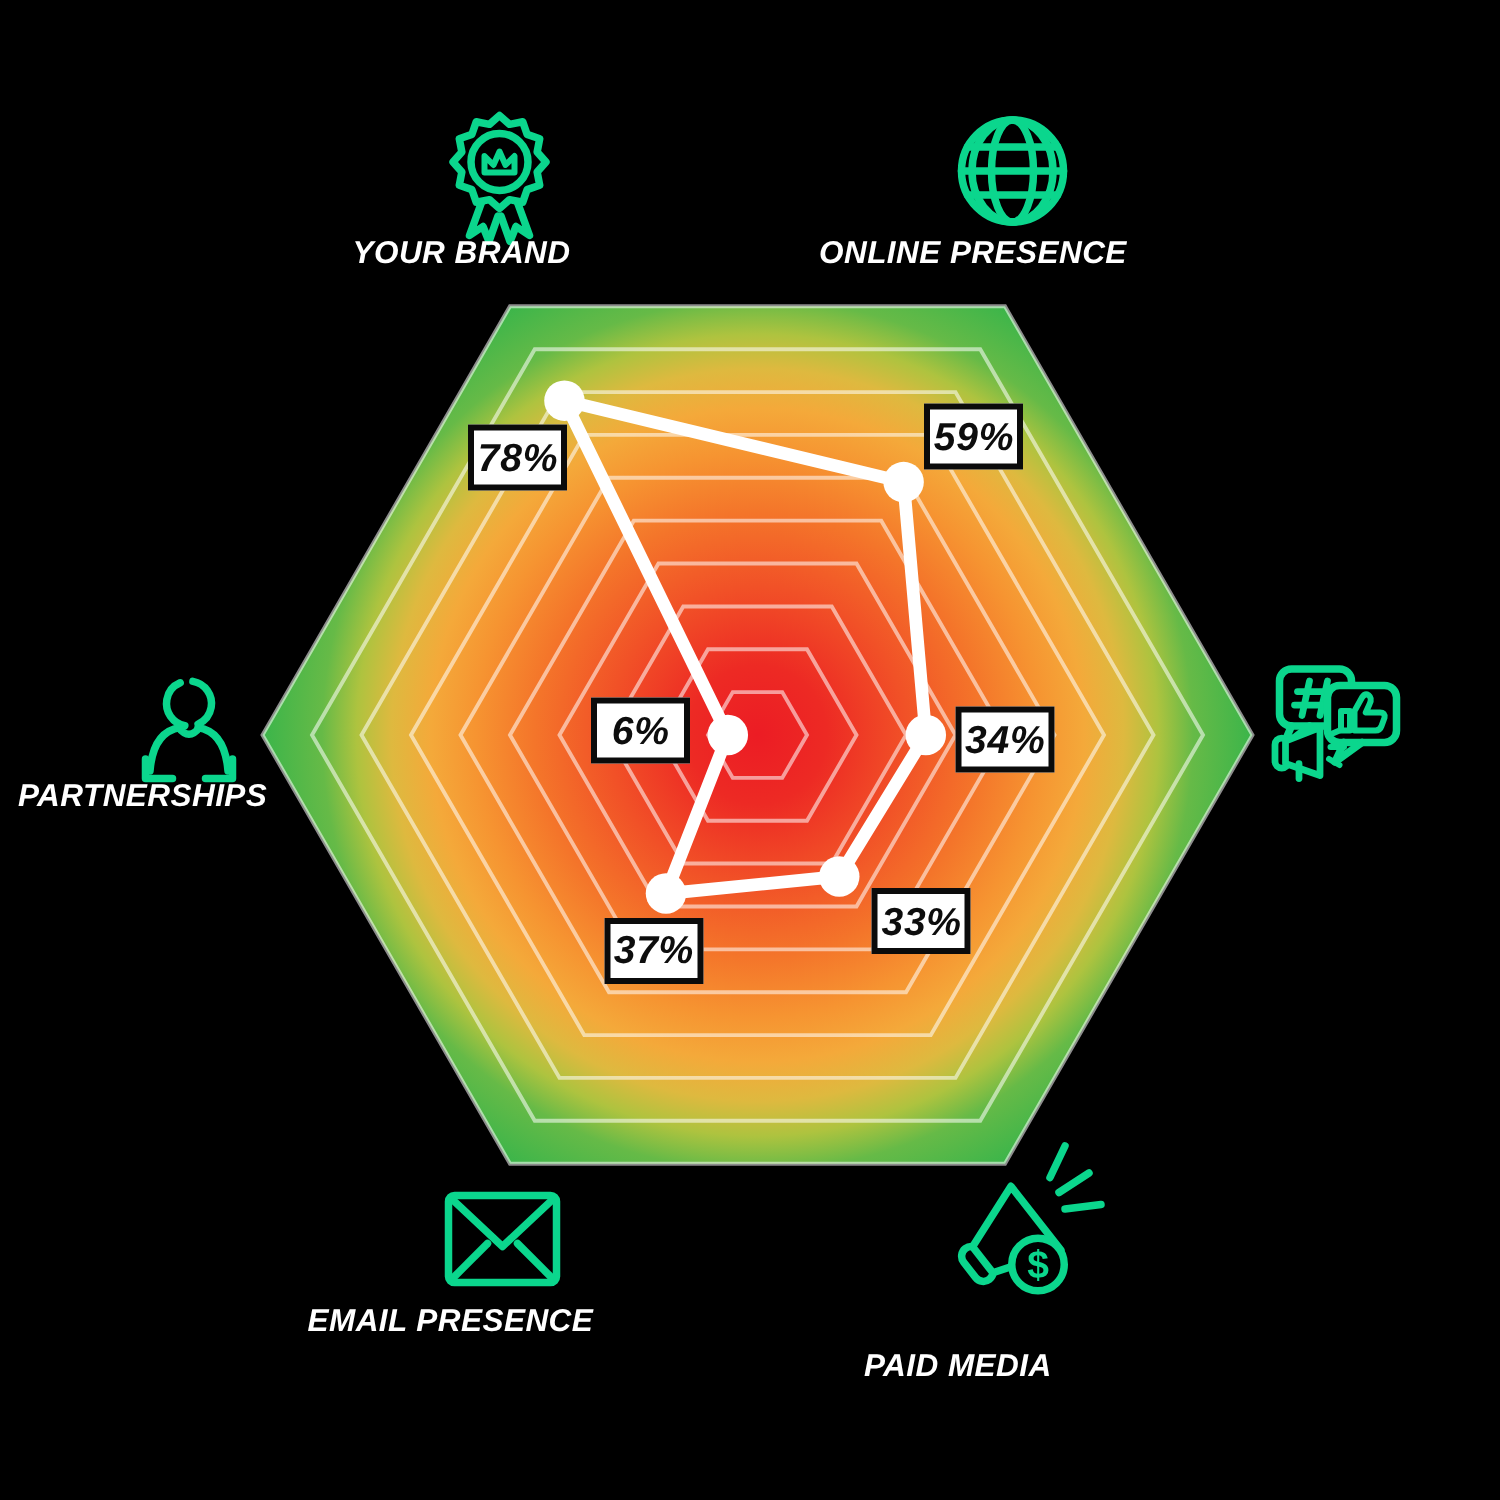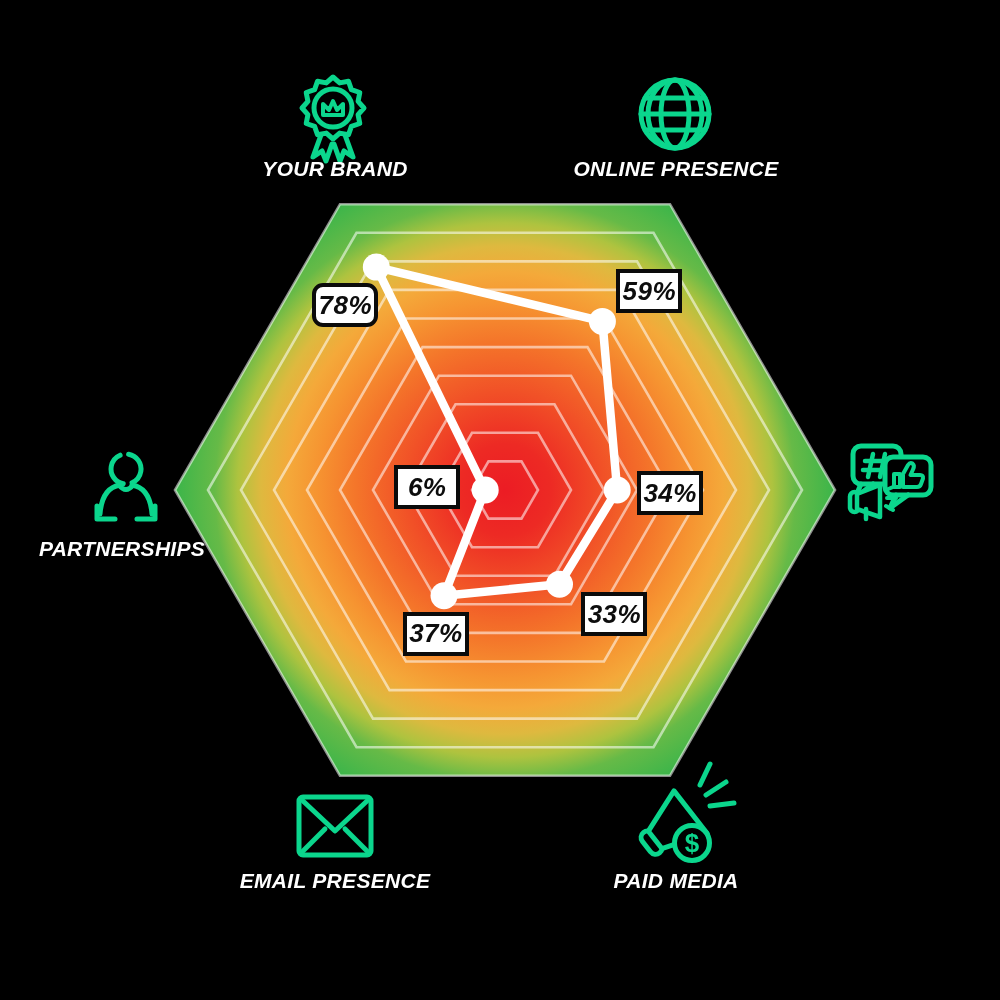--- a/index.html
+++ b/index.html
@@ -3,21 +3,21 @@
 <meta charset="utf-8">
 <style>
   html,body{margin:0;padding:0;background:#000;}
   .stage{
     position:relative;width:1000px;height:1000px;background:#000;overflow:hidden;
     font-family:"Liberation Sans","DejaVu Sans",sans-serif;
   }
   #chart-svg{position:absolute;left:0;top:0;}
   .cat-label{
     position:absolute;color:#fff;font-style:italic;font-weight:800;
-    font-size:21px;line-height:1.09;text-align:center;letter-spacing:.3px;
+    font-size:21px;line-height:1.09;letter-spacing:.3px;
   }
   .nowrap{white-space:nowrap;}
   .icon-svg{position:absolute;}
   .icon-svg *{stroke:#0BD68D;fill:none;stroke-linecap:round;stroke-linejoin:round;}
   .icon-svg .blk{fill:#000;}
   .icon-svg text{stroke:none;fill:#0BD68D;}
   .value-box{
     position:absolute;width:66px;height:44px;box-sizing:border-box;
     background:#fff;border:4px solid #0b0b0b;
     display:flex;align-items:center;justify-content:center;
@@ -108,39 +108,39 @@
       <rect class="blk" stroke-width="5" x="-40" y="-13" width="13" height="26" rx="6.5"></rect>
       <path class="blk" stroke-width="5" d="M-29,-11 L16,-27 L16,27 L-29,11 Z"></path>
       <path stroke-width="5" d="M-10,13 L-10,27"></path>
     </g>
     <circle class="blk" stroke-width="5" cx="70" cy="85" r="17.5"></circle>
     <text x="70" y="94" text-anchor="middle" font-size="26" font-weight="800">$</text>
     <path stroke-width="5" d="M78,27 L88,6"></path>
     <path stroke-width="5" d="M84,37 L104,24"></path>
     <path stroke-width="5" d="M88,48 L112,45"></path>
   </svg>
-  <div class="cat-label nowrap" style="left:576px;top:870px;width:200px">PAID MEDIA</div>
+  <div class="cat-label nowrap" style="left:576px;top:900px;width:200px">PAID MEDIA</div>
 
   <svg class="icon-svg" style="left:290px;top:789px" width="90" height="80" viewBox="0 0 90 80">
     <rect stroke-width="5" x="9" y="8" width="72" height="58" rx="4"></rect>
     <path stroke-width="5" d="M13,12 L45,42 L77,12"></path>
     <path stroke-width="5" d="M13,62 L35,40"></path>
     <path stroke-width="5" d="M77,62 L55,40"></path>
   </svg>
   <div class="cat-label nowrap" style="left:205px;top:870px;width:260px">EMAIL PRESENCE</div>
 
   <svg class="icon-svg" style="left:86px;top:440px" width="80" height="90" viewBox="0 0 80 90">
     <circle stroke-width="5" cx="40" cy="29" r="15" stroke-dasharray="38 9" transform="rotate(-80 40 29)"></circle>
     <path stroke-width="5" d="M14,74 Q16,48 34,45"></path>
     <path stroke-width="5" d="M66,74 Q64,48 46,45"></path>
     <path stroke-width="5" d="M33,45 Q40,54 47,45"></path>
     <path stroke-width="5" stroke-linecap="butt" stroke-linejoin="miter" d="M11,66 L11,79 L29,79"></path>
     <path stroke-width="5" stroke-linecap="butt" stroke-linejoin="miter" d="M69,66 L69,79 L51,79"></path>
   </svg>
-  <div class="cat-label nowrap" style="left:12px;top:538px;width:220px">PARTNERSHIPS</div>
+  <div class="cat-label nowrap" style="left:12px;top:520px;width:220px">PARTNERSHIPS</div>
 
-<div class="value-box" style="left: 345.3px; top: 305.085px; border-radius: 11px;">78%</div>
+<div class="value-box" style="left: 345.3px; top: 305.085px;">78%</div>
     <div class="value-box" style="left: 649.35px; top: 291.385px; text-align: center;">59%</div>
     <div class="value-box" style="left: 670.2px; top: 493px; text-align: right;">34%</div>
     <div class="value-box" style="left: 614.45px; top: 614.31px;">33%</div>
     <div class="value-box" style="left: 435.95px; top: 633.742px;">37%</div>
     <div class="value-box" style="left: 427.2px; top: 487px;">6%</div>
   </div>
 
 </body></html>

